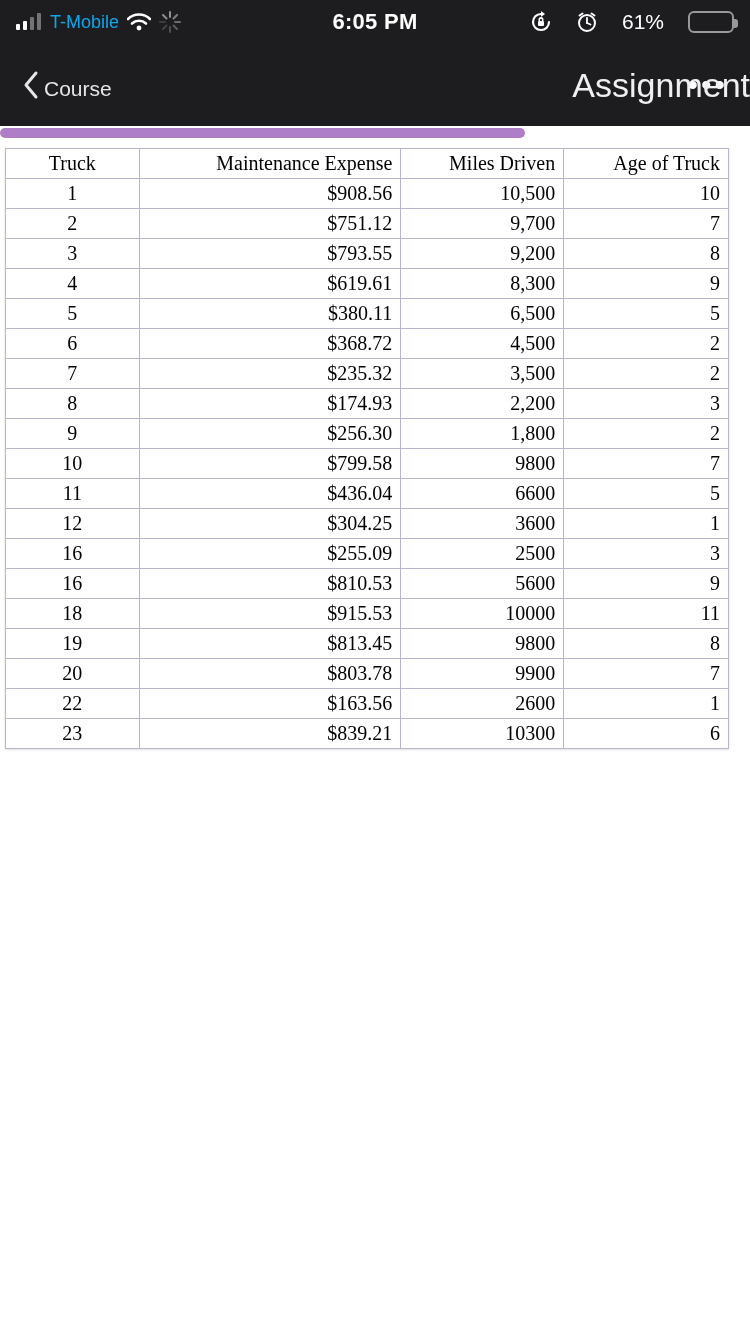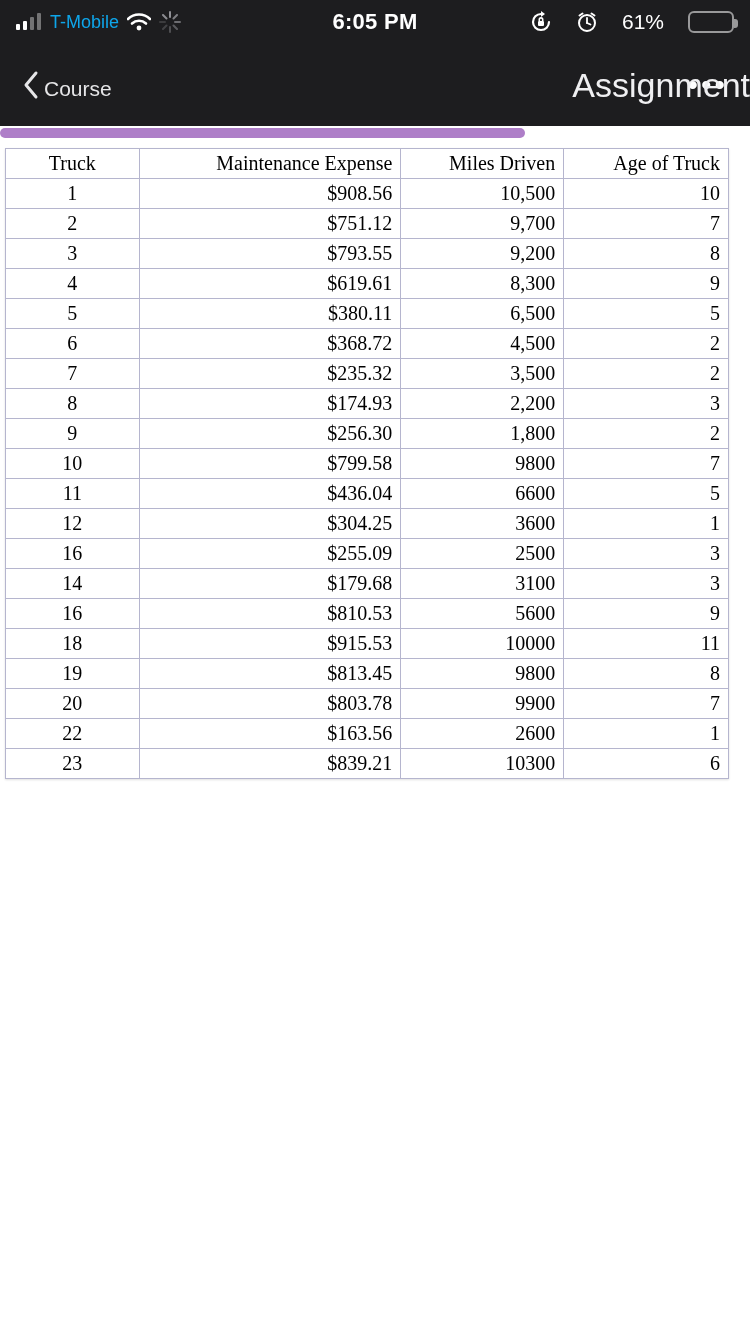--- a/index.html
+++ b/index.html
@@ -234,26 +234,20 @@
           <td class="cell-right">3600</td>
           <td class="cell-right">1</td>
         </tr>
         <tr>
           <td class="cell-center">16</td>
           <td class="cell-right">$255.09</td>
           <td class="cell-right">2500</td>
           <td class="cell-right">3</td>
         </tr>
         <tr>
-          <td class="cell-center">14</td>
-          <td class="cell-right">$179.68</td>
-          <td class="cell-right">3100</td>
-          <td class="cell-right">3</td>
-        </tr>
-        <tr>
           <td class="cell-center">16</td>
           <td class="cell-right">$810.53</td>
           <td class="cell-right">5600</td>
           <td class="cell-right">9</td>
         </tr>
         <tr>
           <td class="cell-center">18</td>
           <td class="cell-right">$915.53</td>
           <td class="cell-right">10000</td>
           <td class="cell-right">11</td>

